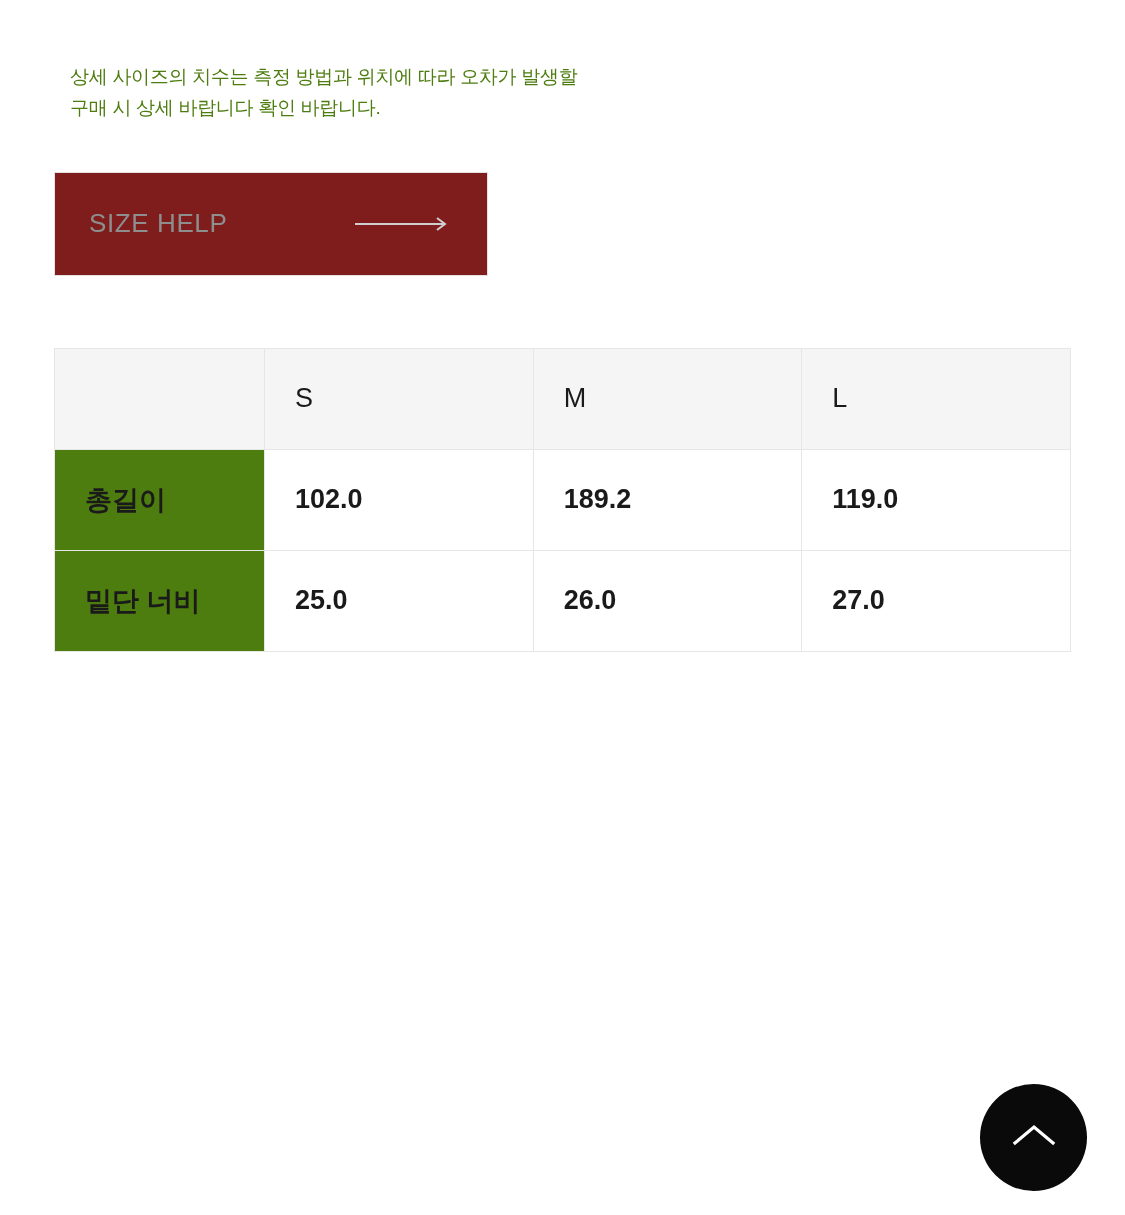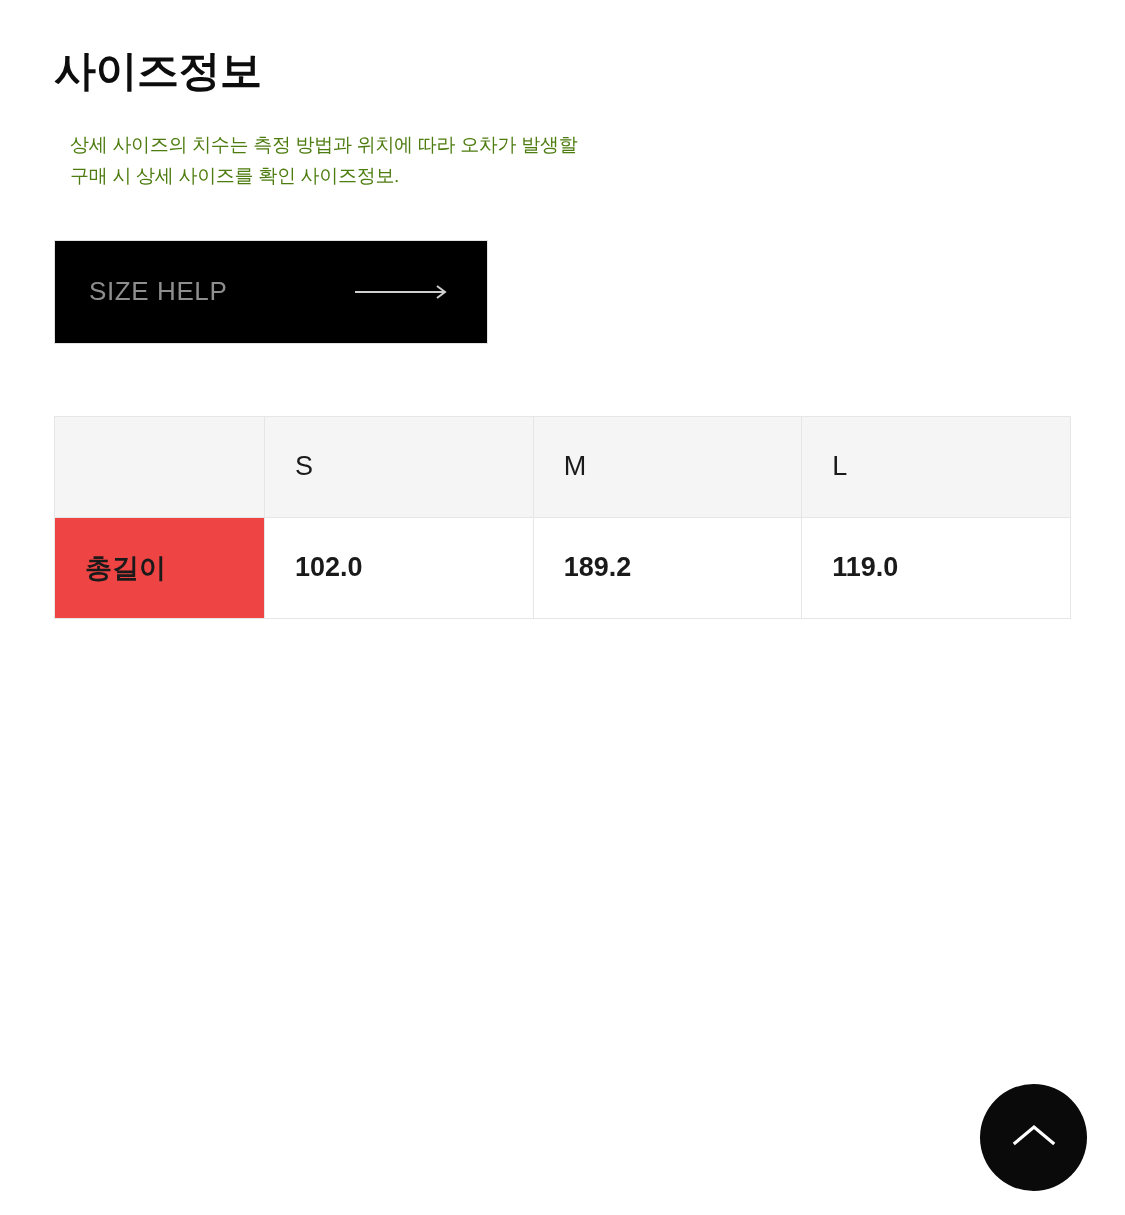--- a/index.html
+++ b/index.html
@@ -43,21 +43,21 @@
     margin: 16px;
     max-width: 1010px;
   }
   .notice-line { display: block; }
 
   .size-help-btn {
     margin-top: 48px;
     width: 434px;
     height: 104px;
     border: 1px solid #e2e2e2;
-    background: #000000;
+    background: #7f1d1d;
     display: flex;
     align-items: center;
     padding: 0 34px;
     cursor: pointer;
   }
   .size-help-label {
     font-size: 26px;
     color: #8e8e8e;
     letter-spacing: 0.6px;
     flex: 0 0 auto;
@@ -89,21 +89,21 @@
   }
   .size-table thead th {
     background: #f5f5f5;
     color: #1a1a1a;
     font-weight: normal;
   }
   .size-table thead th:first-child {
     width: 210px;
   }
   .size-table tbody th {
-    background: #ef4444;
+    background: #4d7c0f;
     font-weight: bold;
     width: 210px;
   }
 
   .scroll-top-btn {
     position: absolute;
     right: 38px;
     bottom: 24px;
     width: 107px;
     height: 107px;
@@ -114,25 +114,24 @@
     justify-content: center;
     cursor: pointer;
     border: none;
   }
 </style>
 </head>
 <body>
 
 <div class="page">
 
-  <h1 class="page-title">사이즈정보</h1>
 
   <div class="notice">
     <span class="notice-line">상세 사이즈의 치수는 측정 방법과 위치에 따라 오차가 발생할</span>
-    <span class="notice-line">구매 시 상세 사이즈를 확인 사이즈정보.</span>
+    <span class="notice-line">구매 시 상세 바랍니다 확인 바랍니다.</span>
   </div>
 
   <div class="size-help-btn">
     <span class="size-help-label">SIZE HELP</span>
     <span class="size-help-arrow">
       <svg width="100" height="16" viewBox="0 0 100 16" aria-hidden="true">
         <line x1="2" y1="8" x2="92" y2="8" stroke="#cfcfcf" stroke-width="2"></line>
         <polyline points="84,2 92,8 84,14" fill="none" stroke="#cfcfcf" stroke-width="2"></polyline>
       </svg>
     </span>
@@ -147,20 +146,26 @@
         <th>L</th>
       </tr>
     </thead>
     <tbody>
       <tr>
         <th>총길이</th>
         <td>102.0</td>
         <td>189.2</td>
         <td>119.0</td>
       </tr>
+      <tr>
+        <th>밑단 너비</th>
+        <td>25.0</td>
+        <td>26.0</td>
+        <td>27.0</td>
+      </tr>
     </tbody>
   </table>
 
 </div>
 
 <button class="scroll-top-btn">
   <span>
     <svg width="46" height="30" viewBox="0 0 46 30" aria-hidden="true">
       <polyline points="4,22 23,6 42,22" fill="none" stroke="#ffffff" stroke-width="3.2" stroke-linecap="square"></polyline>
     </svg>

